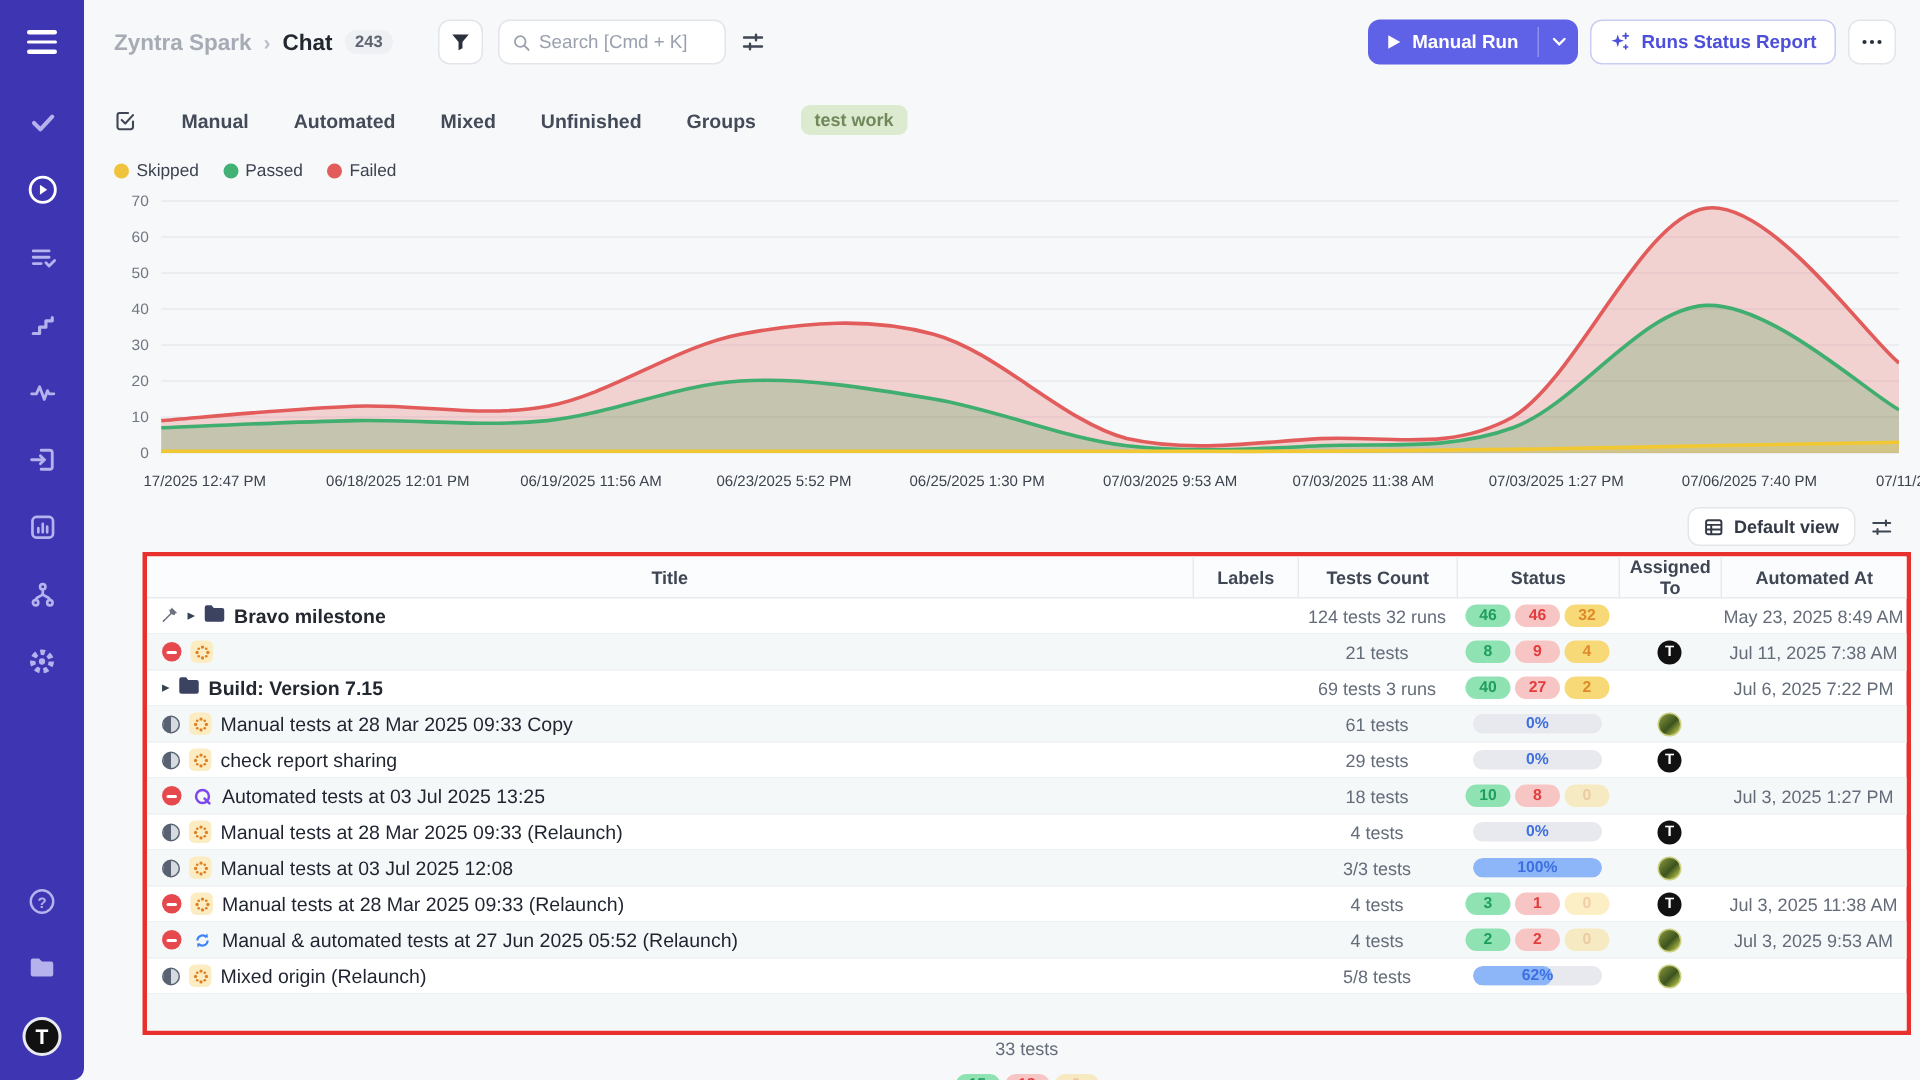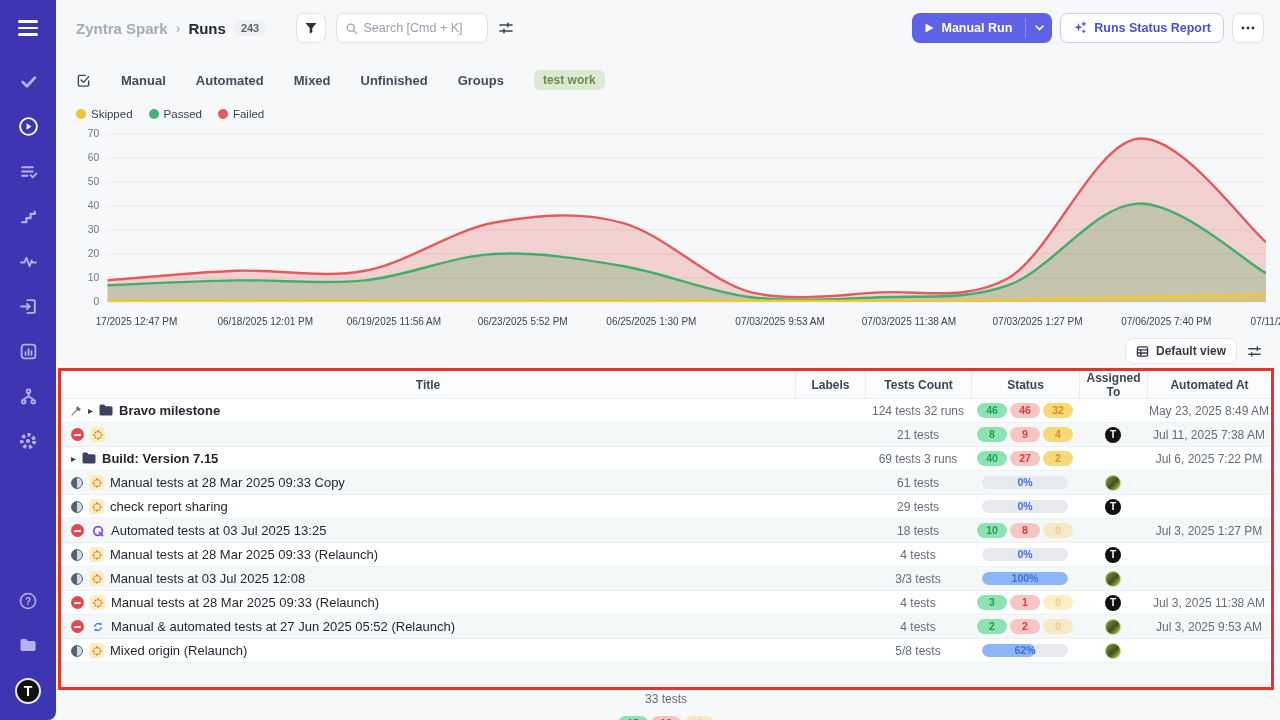--- a/index.html
+++ b/index.html
@@ -51,21 +51,21 @@
   .chart-wrap { padding:2px 14px 0 6px; overflow:hidden; position:relative; }
   .chart-wrap svg { width:100%; height:190px; display:block; }
   .xlabels { position:relative; height:16px; margin-top:2px; }
   .xlabels span { position:absolute; transform:translateX(-50%); font-size:10px; color:#3c434e; white-space:nowrap; top:0;margin-left:29px; }
 
   
   .table-toolbar { display:flex; justify-content:flex-end; align-items:center; gap:10px; padding:6px 18px 4px 0; }
   .btn-view { height:26px; display:flex; align-items:center; gap:7px; padding:0 10px; background:#fff; border:1px solid #e4e7ea; border-radius:8px; font-size:12px; font-weight:700; color:#333a45; cursor:pointer; }
 
   
-  .table-zone { padding:0 6px 0 2px; }
+  .table-zone { padding:0 6px 0 2px;margin-left:37px; }
   .table-card { border:3px solid #e8312c; background:#fff; }
   .thead { display:flex; background:#fbfcfd; border-bottom:1px solid #e8ebee; height:28px; align-items:center; }
   .th { font-size:12px; font-weight:700; color:#3f4654; text-align:center; border-left:1px solid #e8ebee; height:100%; display:flex; align-items:center; justify-content:center; }
   .th:first-child { border-left:none; }
   .col-title { flex:1; min-width:0; }
   .col-labels { width:70px; flex-shrink:0; }
   .col-tests { width:106px; flex-shrink:0; }
   .col-status { width:108px; flex-shrink:0; }
   .col-assigned { width:68px; flex-shrink:0; }
   .col-finished { width:124px; flex-shrink:0; }
@@ -180,21 +180,21 @@
     <div class="sb-avatar">T</div>
   </div>
 </aside>
 
 <div class="main">
 
   <header class="topbar">
     <div class="crumbs">
       <span class="crumb-project">Zyntra Spark</span>
       <span class="crumb-sep">›</span>
-      <span class="crumb-page">Runs</span>
+      <span class="crumb-page">Chat</span>
       <span class="count-badge">243</span>
     </div>
     <div class="icon-btn">
       <svg width="14" height="14" viewBox="0 0 14 14">
           <path d="M1.5 2h11L8.3 7v4.2L5.7 12.5V7z" fill="#2b313c"></path>
         </svg>
     </div>
     <div class="searchbox">
       <svg width="13" height="13" viewBox="0 0 14 14">
           <circle cx="6" cy="6" r="4.4" stroke="#9aa1ad" stroke-width="1.5" fill="none"></circle>

